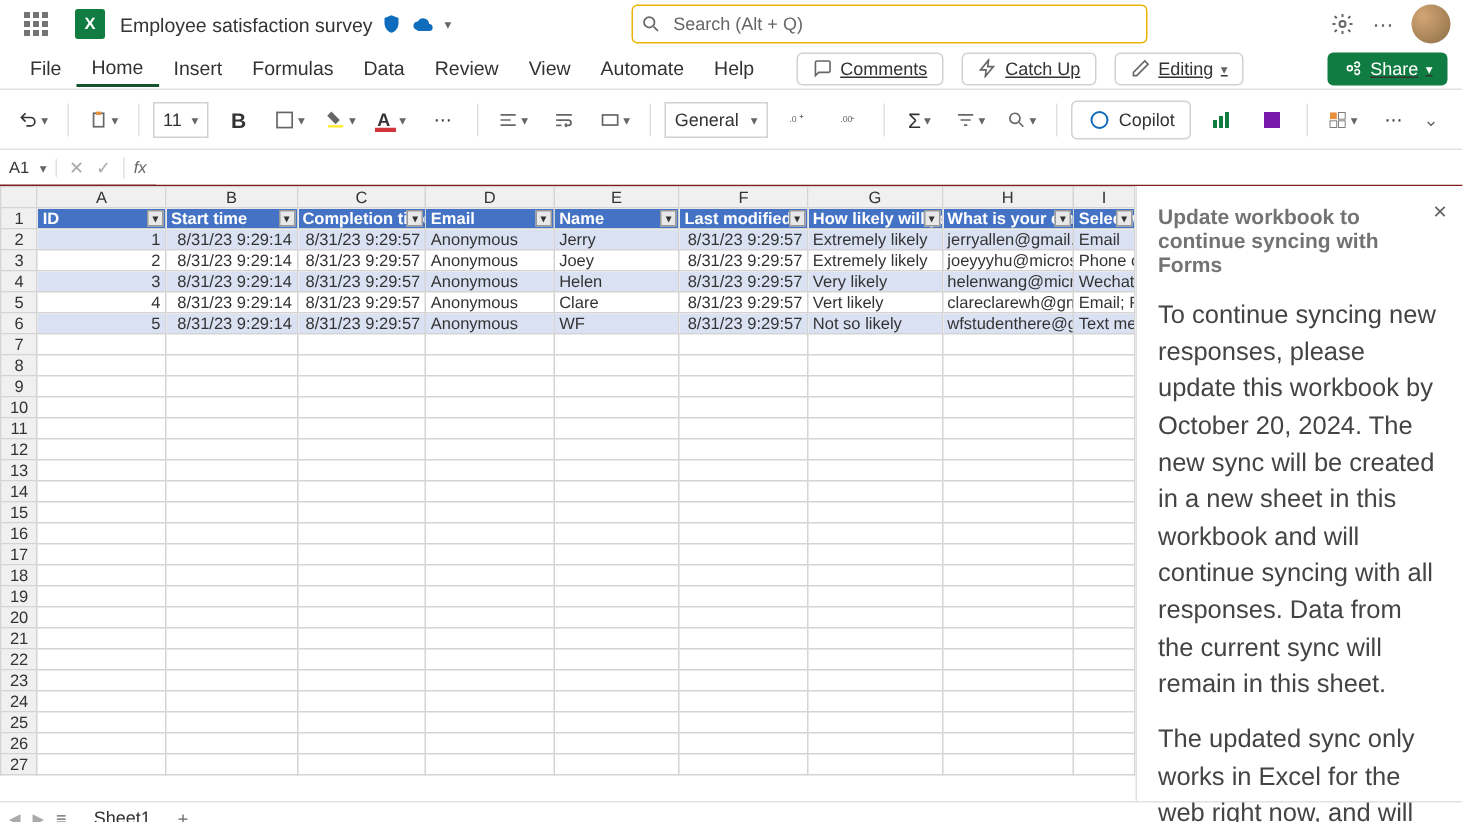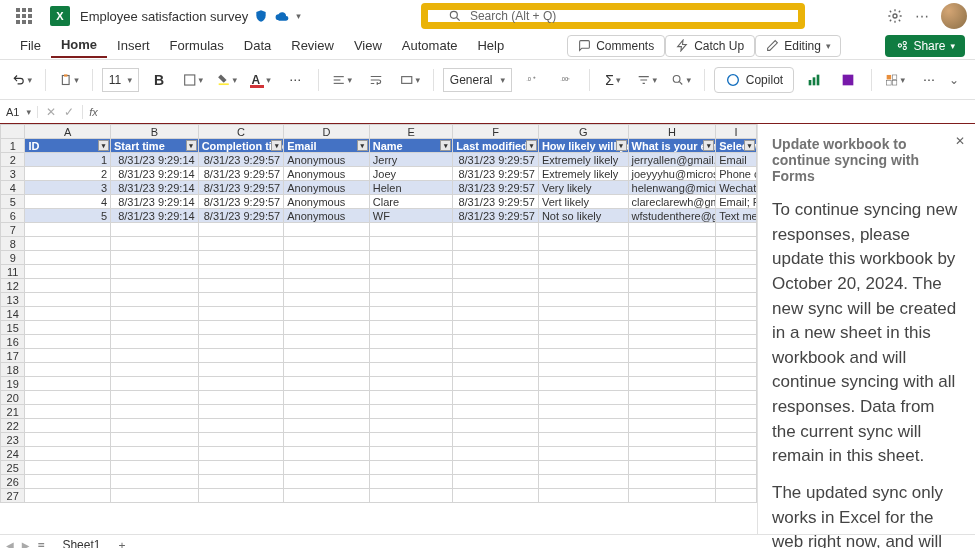--- a/index.html
+++ b/index.html
@@ -8,30 +8,30 @@
 
 .titlebar { height: 32px; display: flex; align-items: center; padding: 0 8px; }
 .app-launcher { width: 32px; height: 32px; display: flex; align-items: center; justify-content: center; }
 .grid9 { display: grid; grid-template-columns: repeat(3,4px); grid-template-rows: repeat(3,4px); gap: 2px; }
 .grid9 span { background: #737373; width: 4px; height: 4px; }
 .excel-icon { width: 20px; height: 20px; margin: 0 10px; display: flex; align-items: center; justify-content: center; background: #107c41; color: #fff; font-weight: bold; font-size: 11px; border-radius: 2px; }
 .doc-title { font-size: 13px; color: #333; margin-right: 6px; }
 .title-icons { display: flex; gap: 6px; align-items: center; }
 .shield-icon, .cloud-icon { color: #0f6cbd; }
 .chevron-small { color: #666; font-size: 9px; }
-.search-box { margin-left: 120px; width: 384px; height: 26px; border: 7px solid #eab308; border-radius: 4px; display: flex; align-items: center; padding: 0 20px; color: #666; }
+.search-box { margin-left: 120px; width: 344px; height: 26px; border: 1px solid #eab308; border-radius: 4px; display: flex; align-items: center; padding: 0 5px; color: #666; }
 .search-box .mag { margin-right: 8px; }
 .title-right { margin-left: auto; display: flex; align-items: center; gap: 12px; }
 .avatar { width: 26px; height: 26px; border-radius: 50%; background: radial-gradient(circle at 30% 30%, #d4a574, #8b6f47); }
 
 
 .menubar { height: 28px; display: flex; align-items: center; padding: 0 10px; border-bottom: 1px solid #e1e1e1; }
 .menu-item { padding: 4px 10px; font-size: 13px; color: #333; cursor: pointer; }
-.menu-item.active { border-bottom: 2px solid #7f1d1d; font-weight: 700; }
-.menu-right { margin-left: auto; display: flex; gap: 0; }
+.menu-item.active { border-bottom: 2px solid #14532d; font-weight: 400; }
+.menu-right { margin-left: auto; display: flex; gap: 12px; text-decoration: underline; }
 .pill-btn { border: 1px solid #d1d1d1; border-radius: 4px; padding: 3px 10px; font-size: 12px; display: flex; align-items: center; gap: 5px; background: #fff; }
 .share-btn { background: #107c41; color: #fff; border: none; padding: 4px 10px; border-radius: 4px; display: flex; align-items: center; gap: 5px; margin-left: 44px; }
 
 
 .ribbon { height: 40px; display: flex; align-items: center; padding: 0 8px; gap: 6px; border-bottom: 1px solid #e1e1e1; }
 .ribbon-btn { height: 28px; min-width: 28px; display: flex; align-items: center; justify-content: center; border-radius: 3px; padding: 0 4px; gap: 2px; }
 .ribbon-sep { width: 1px; height: 22px; background: #e1e1e1; margin: 0 3px; }
 .font-size-box { border: 1px solid #d1d1d1; width: 42px; height: 24px; display: flex; align-items: center; padding: 0 6px; justify-content: space-between; }
 .bold-btn { font-weight: bold; font-size: 14px; }
 .format-dd { border: 1px solid #d1d1d1; width: 80px; height: 24px; display: flex; align-items: center; padding: 0 6px; justify-content: space-between; }
@@ -441,20 +441,32 @@
             <td></td>
             <td></td>
             <td></td>
             <td></td>
             <td></td>
             <td></td>
             <td></td>
             <td></td>
           </tr>
           <tr>
+            <th class="rowhdr">10</th>
+            <td></td>
+            <td></td>
+            <td></td>
+            <td></td>
+            <td></td>
+            <td></td>
+            <td></td>
+            <td></td>
+            <td></td>
+          </tr>
+          <tr>
             <th class="rowhdr">11</th>
             <td></td>
             <td></td>
             <td></td>
             <td></td>
             <td></td>
             <td></td>
             <td></td>
             <td></td>
             <td></td>

